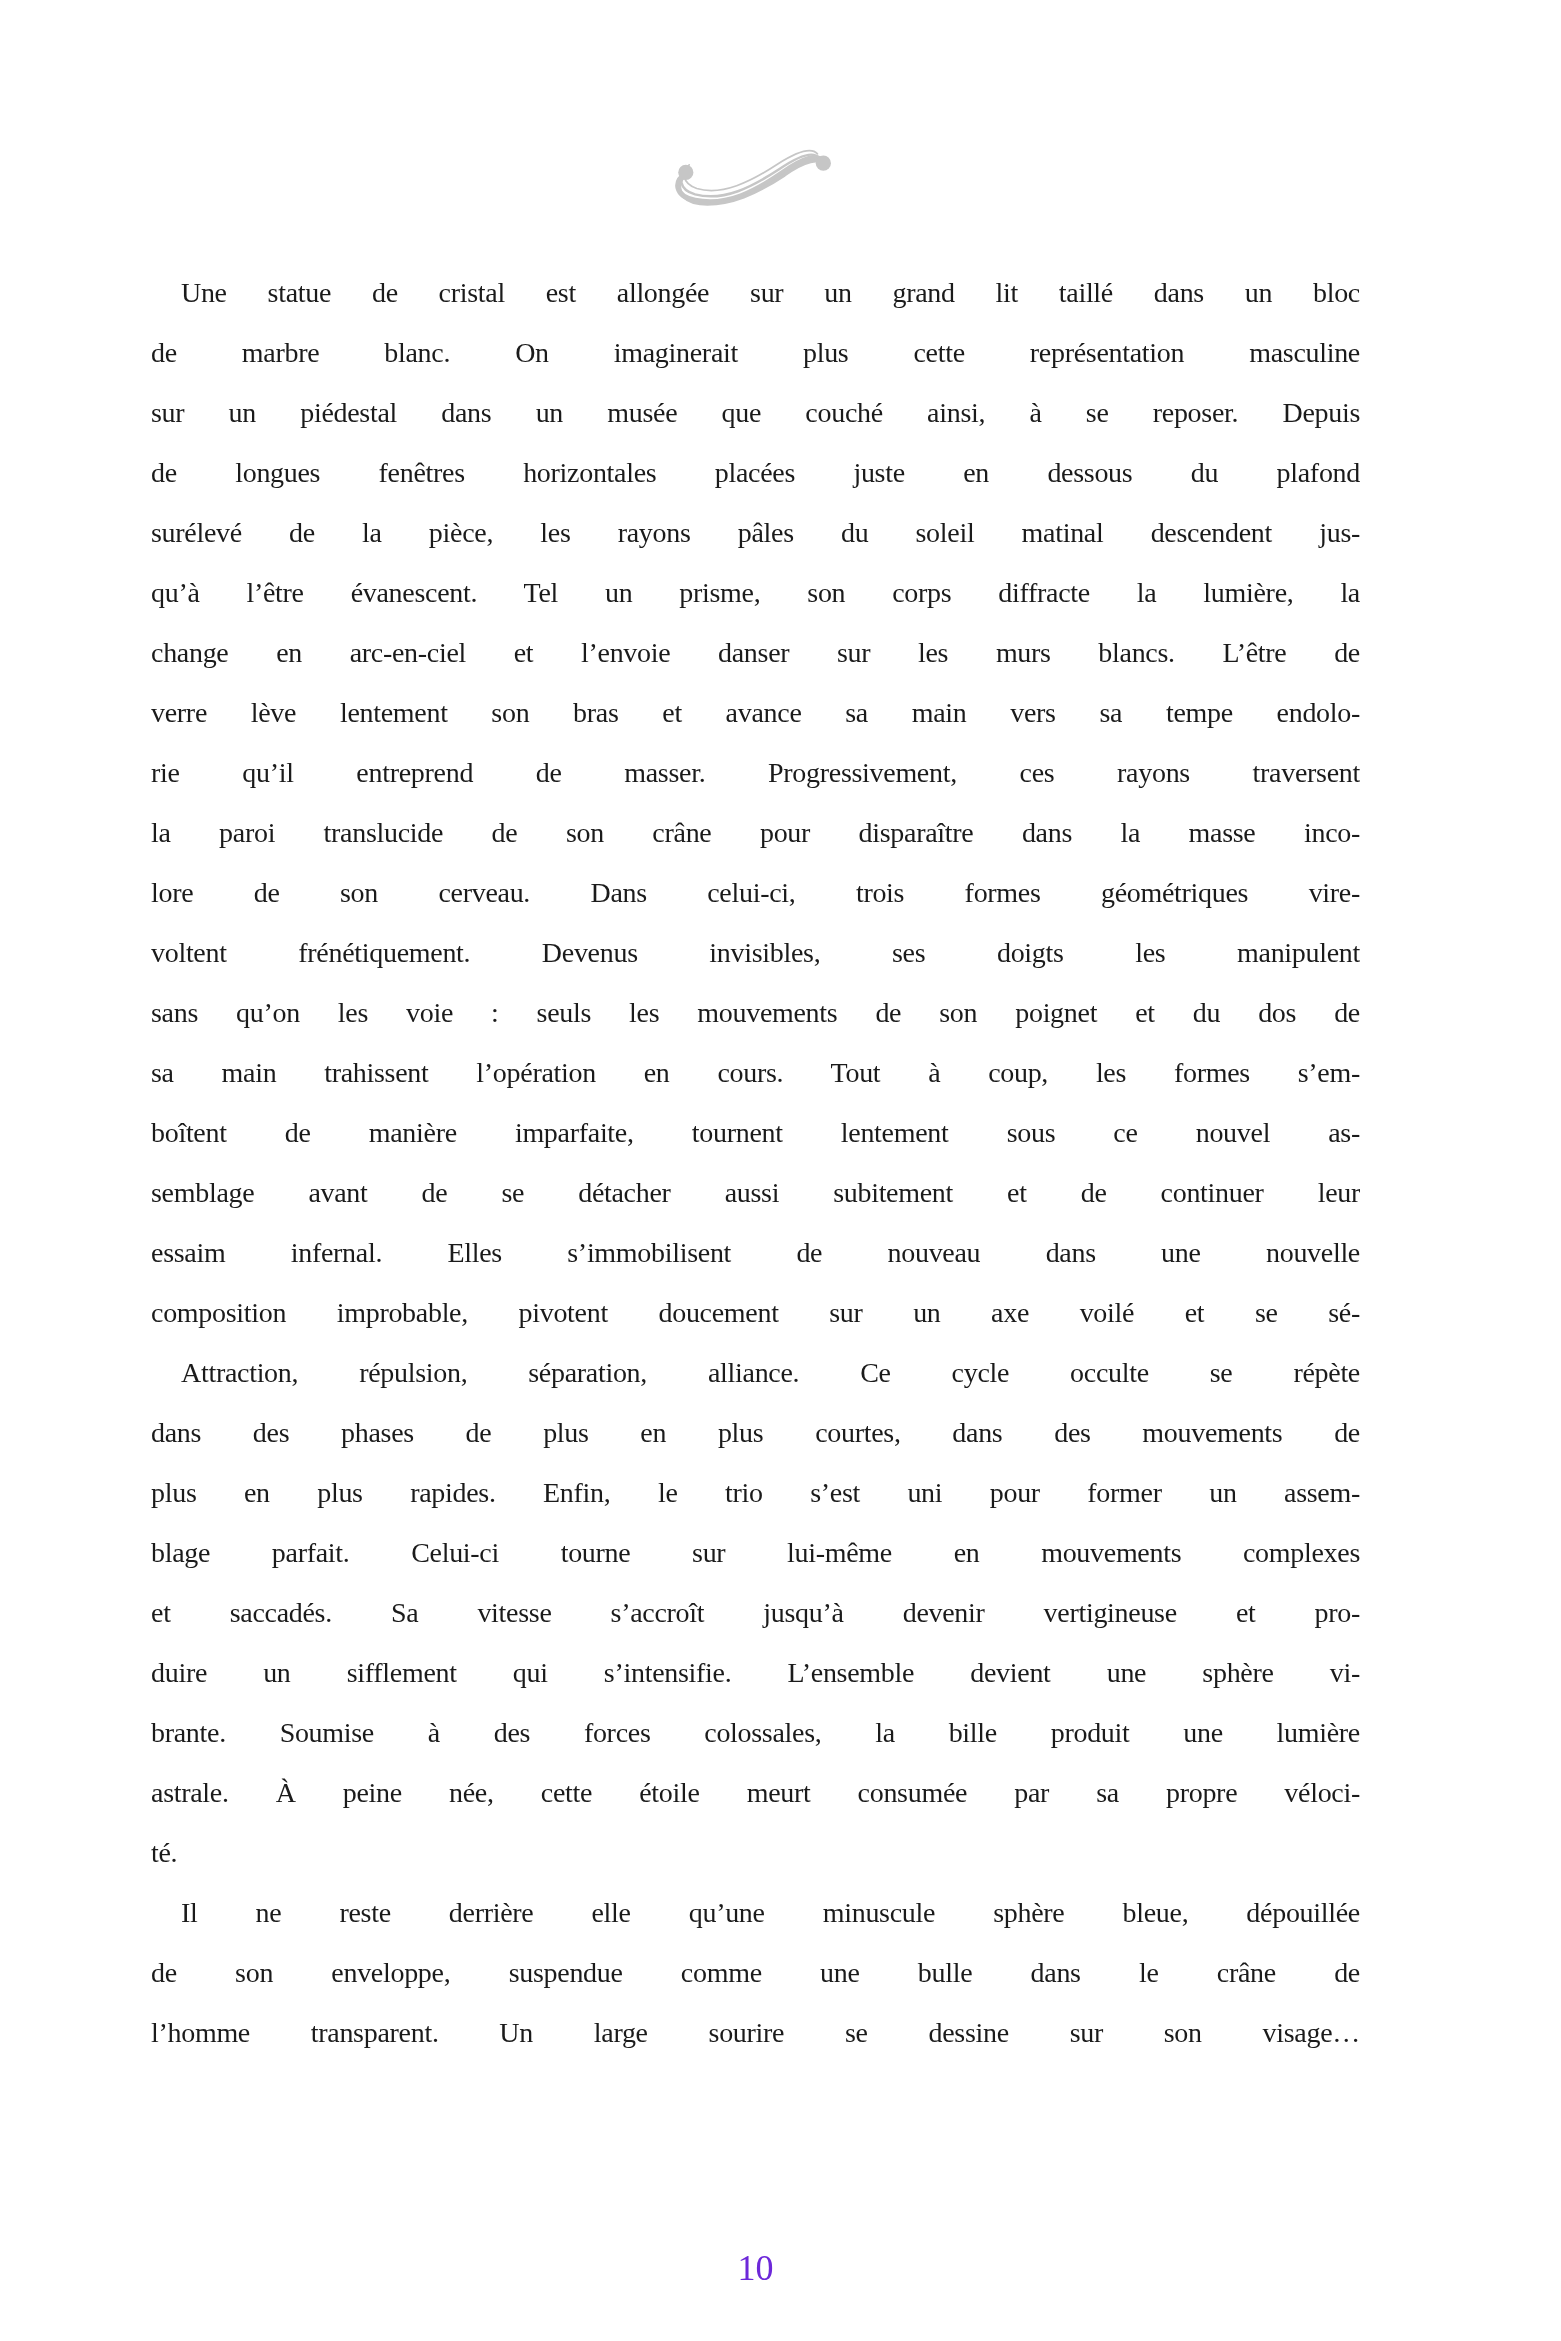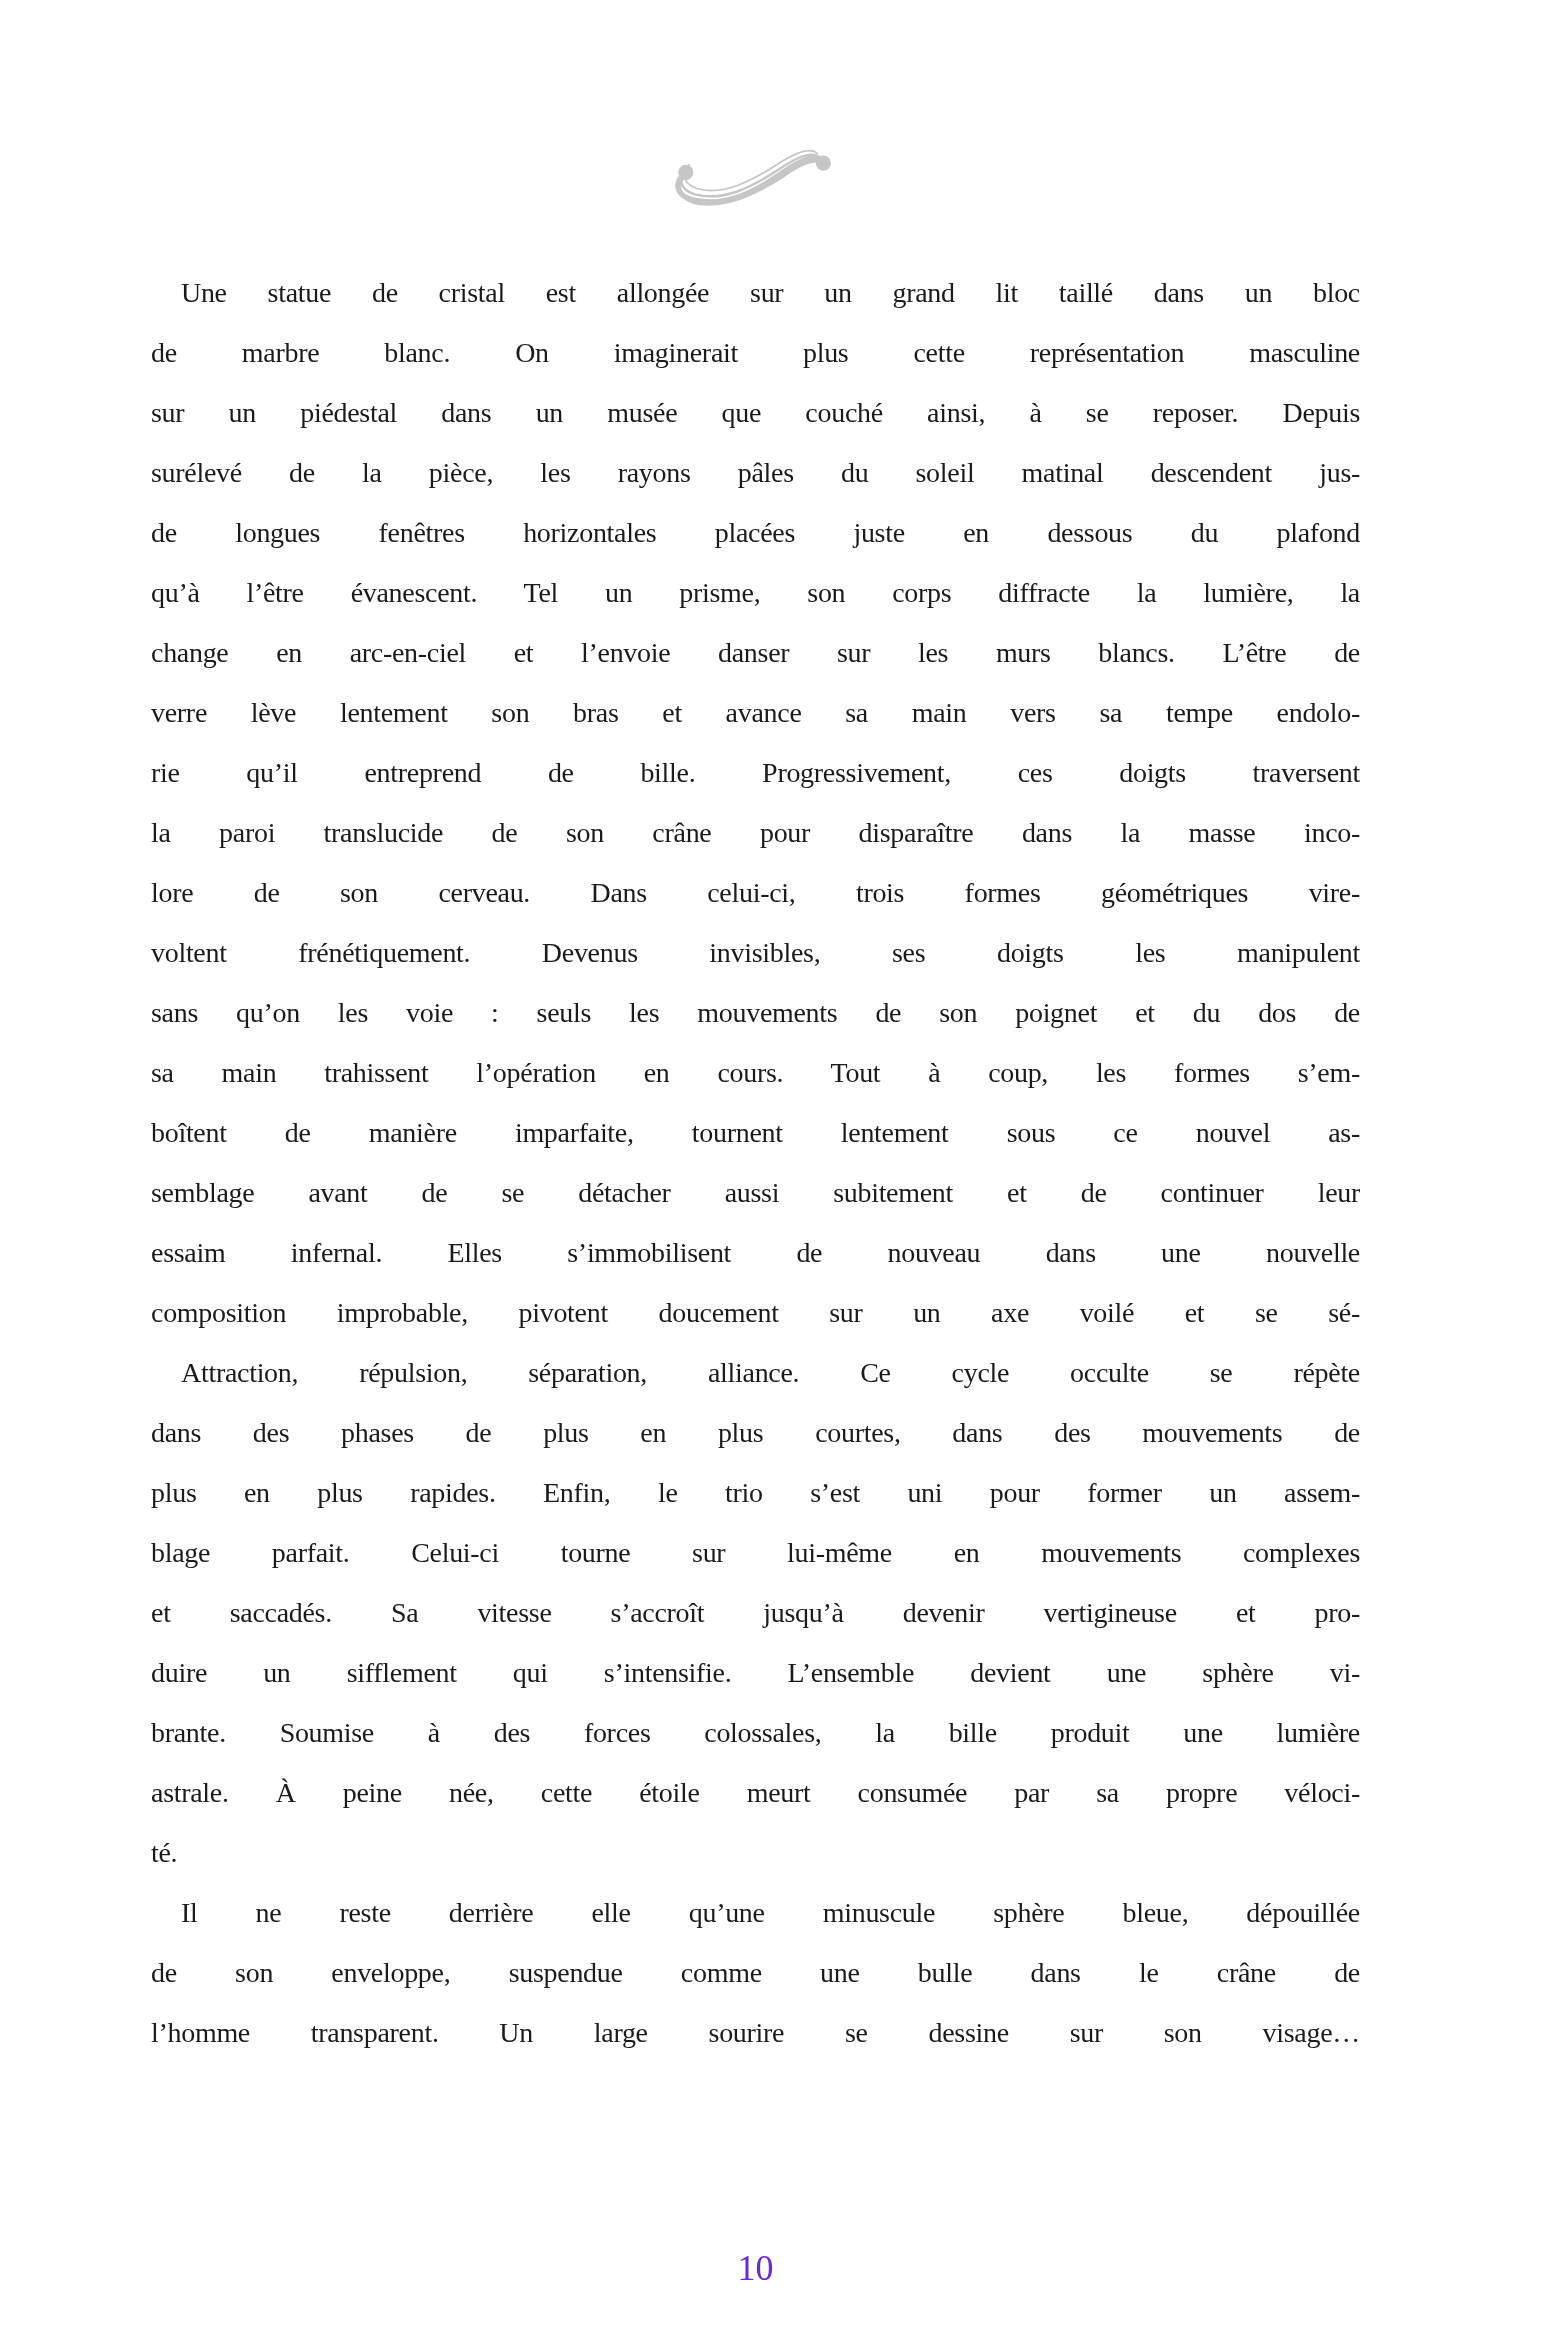--- a/index.html
+++ b/index.html
@@ -70,26 +70,26 @@
       <circle cx="23" cy="42" r="9"></circle>
       <circle cx="186" cy="31" r="9"></circle>
     </g>
   </svg>
 </div>
 
 <div class="text-block" id="text-block">
     <div class="line indent">Une statue de cristal est allongée sur un grand lit taillé dans un bloc</div>
     <div class="line">de marbre blanc. On imaginerait plus cette représentation masculine</div>
     <div class="line">sur un piédestal dans un musée que couché ainsi, à se reposer. Depuis</div>
+    <div class="line">de longues fenêtres horizontales placées juste en dessous du plafond</div>
     <div class="line">surélevé de la pièce, les rayons pâles du soleil matinal descendent jus-</div>
-    <div class="line">de longues fenêtres horizontales placées juste en dessous du plafond</div>
     <div class="line">qu’à l’être évanescent. Tel un prisme, son corps diffracte la lumière, la</div>
     <div class="line">change en arc-en-ciel et l’envoie danser sur les murs blancs. L’être de</div>
     <div class="line">verre lève lentement son bras et avance sa main vers sa tempe endolo-</div>
-    <div class="line">rie qu’il entreprend de bille. Progressivement, ces doigts traversent</div>
+    <div class="line">rie qu’il entreprend de masser. Progressivement, ces rayons traversent</div>
     <div class="line">la paroi translucide de son crâne pour disparaître dans la masse inco-</div>
     <div class="line">lore de son cerveau. Dans celui-ci, trois formes géométriques vire-</div>
     <div class="line">voltent frénétiquement. Devenus invisibles, ses doigts les manipulent</div>
     <div class="line">sans qu’on les voie : seuls les mouvements de son poignet et du dos de</div>
     <div class="line">sa main trahissent l’opération en cours. Tout à coup, les formes s’em-</div>
     <div class="line">boîtent de manière imparfaite, tournent lentement sous ce nouvel as-</div>
     <div class="line">semblage avant de se détacher aussi subitement et de continuer leur</div>
     <div class="line">essaim infernal. Elles s’immobilisent de nouveau dans une nouvelle</div>
     <div class="line">composition improbable, pivotent doucement sur un axe voilé et se sé-</div>
     <div class="line indent">Attraction, répulsion, séparation, alliance. Ce cycle occulte se répète</div>

